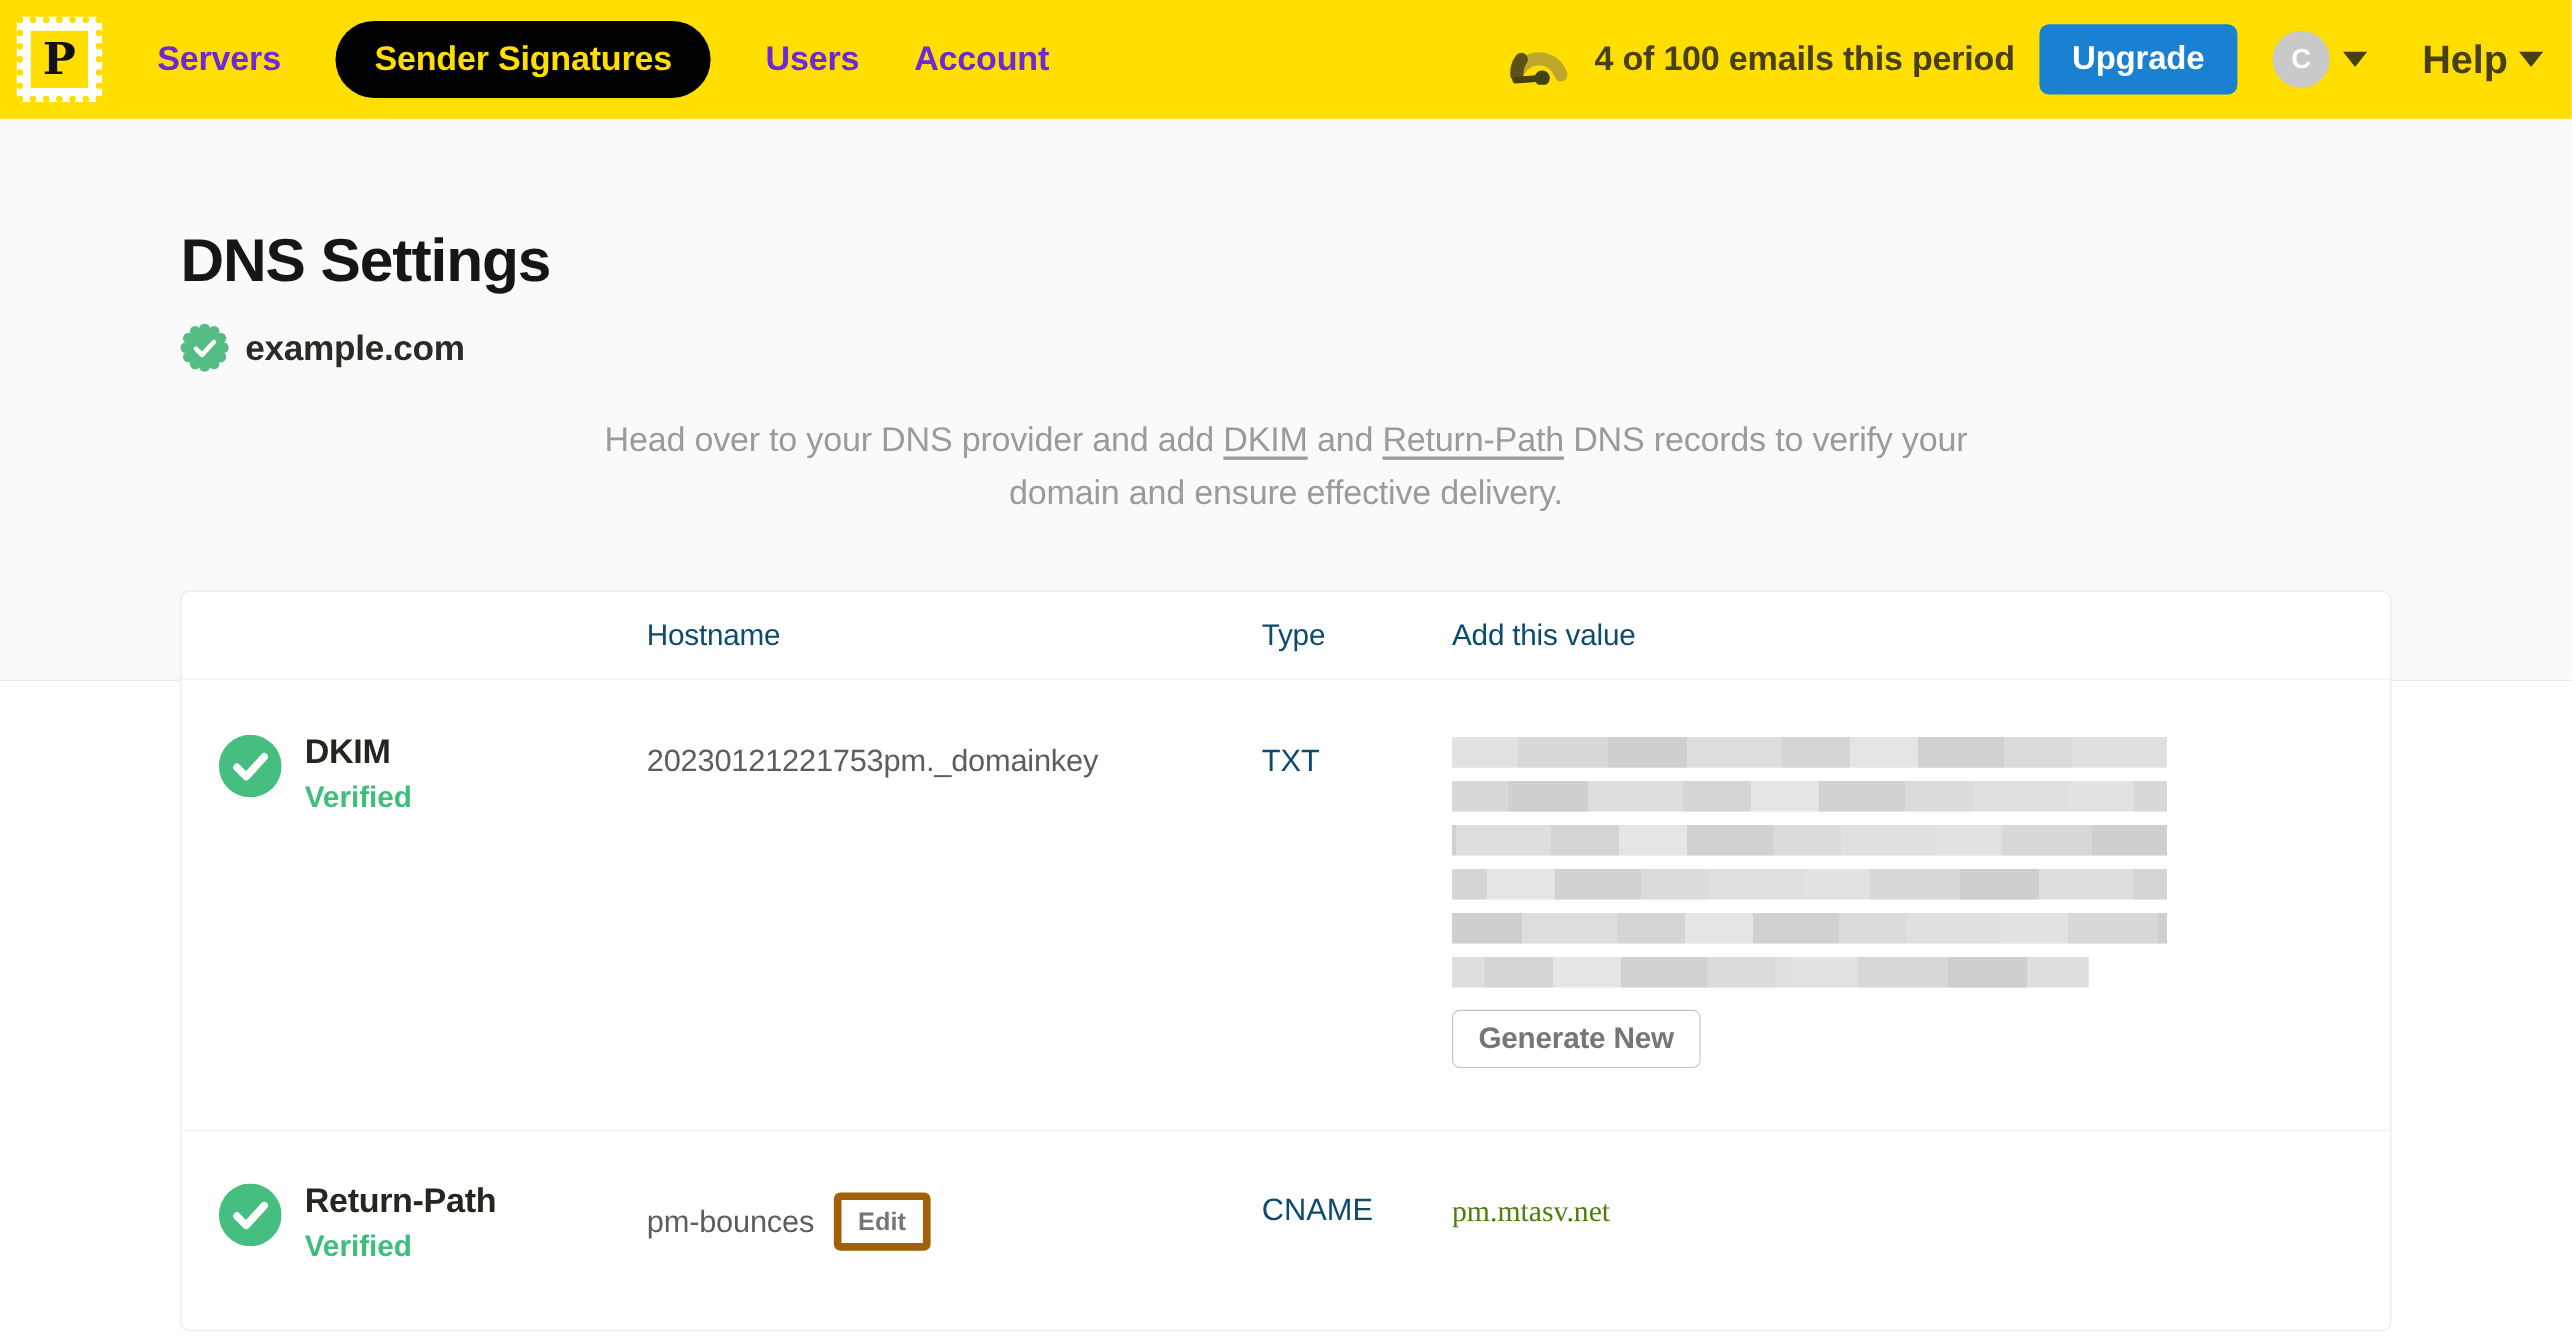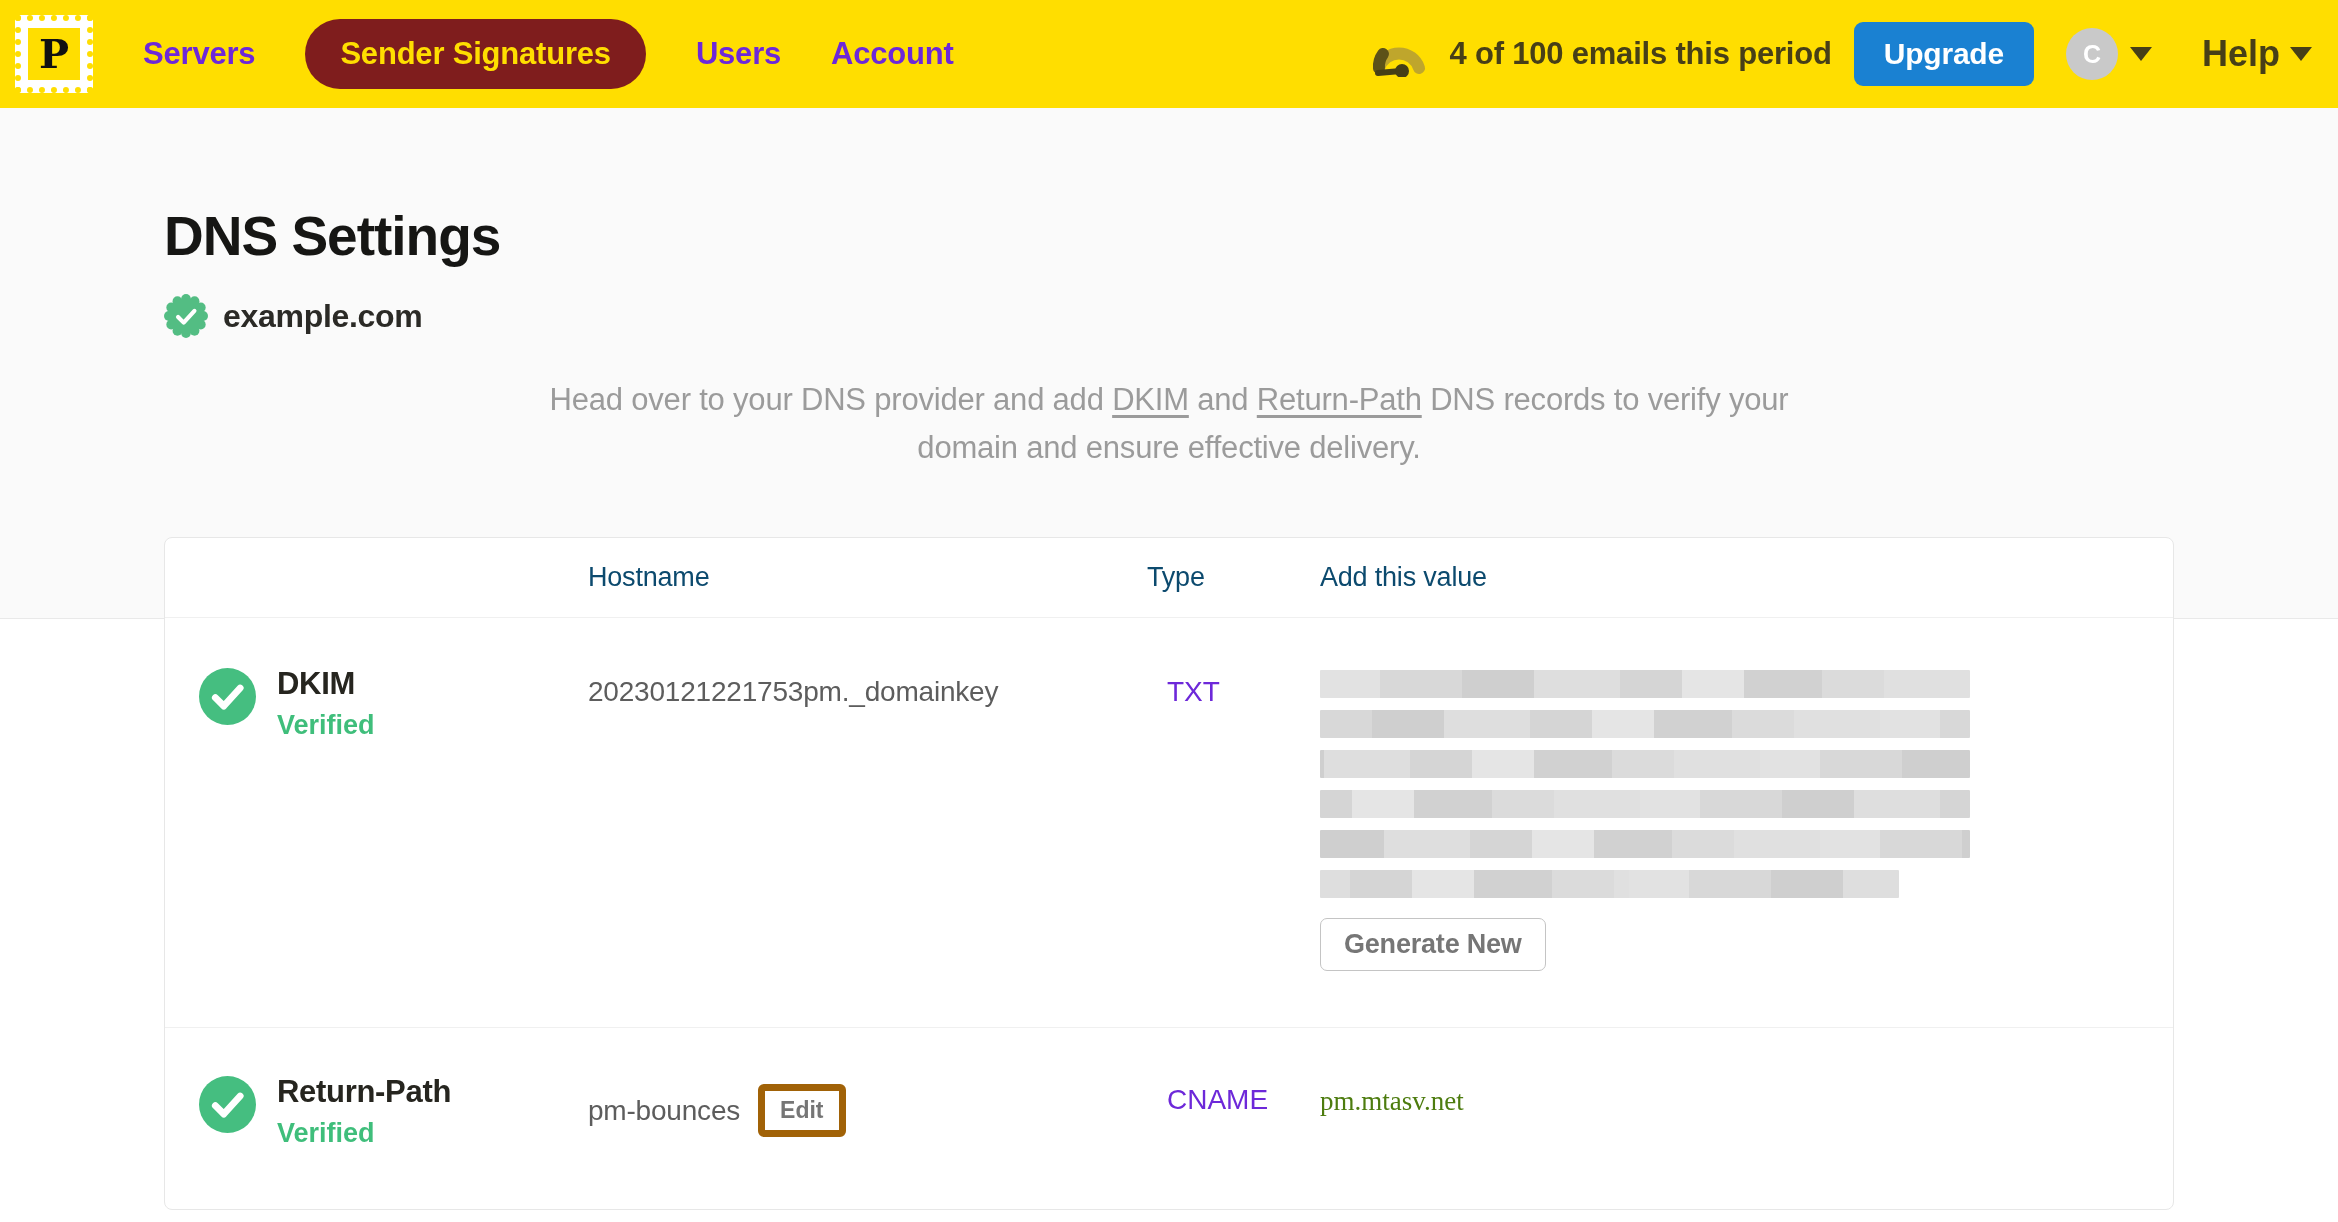--- a/index.html
+++ b/index.html
@@ -31,21 +31,21 @@
   .logo-inner span {
     font-family:"DejaVu Serif","Liberation Serif",serif;
     font-weight:700; font-size:40px; color:#111; line-height:1;
   }
   .nav-links { display:flex; align-items:center; margin-left:50px; gap:50px; }
   .nav-item {
     font-size:31px; font-weight:700; color:#6d28d9;
     cursor:pointer; white-space:nowrap; letter-spacing:-0.2px;
   }
   .nav-item.active {
-    background:#7f1d1d; color:#FFDE00;
+    background:#000000; color:#FFDE00;
     padding:17px 35px; border-radius:999px;
   }
   .nav-right { margin-left:auto; display:flex; align-items:center; gap:22px; }
   .gauge { width:56px; height:46px; flex:0 0 auto; }
   .usage-text {
     font-size:31px; font-weight:700; color:#473f17;
     white-space:nowrap; letter-spacing:-0.2px;
   }
   .upgrade-btn {
     background:#1A81D2; color:#fff; border:none; cursor:pointer;
@@ -99,21 +99,21 @@
   .row-dkim { padding:48px 0 56px; }
   .row-return { padding:46px 0 60px; }
 
   .status-cell { display:flex; align-items:flex-start; gap:21px; padding-left:34px; }
   .check-circle { width:57px; height:57px; flex:0 0 auto; margin-top:2px; }
   .record-name { font-size:31px; font-weight:800; color:#26251f; letter-spacing:-0.3px; }
   .record-status { font-size:27px; font-weight:700; color:#3fbe7b; margin-top:8px; }
 
   .hostname-cell { font-size:28px; color:#5d5d5d; padding-top:10px; letter-spacing:-0.2px;
     display:flex; align-items:center; gap:18px; align-self:start; }
-  .type-cell { font-size:28px; color:#6d28d9; padding-top:10px; align-self:start;margin-left:20px; }
+  .type-cell { font-size:28px; color:#0c4a6e; padding-top:10px; align-self:start; }
 
   .value-cell { padding-top:4px; }
   .redacted { width:650px; }
   .redacted-bar {
     height:28px; margin-bottom:12px; border-radius:1px;
     background-image:linear-gradient(90deg,
       #e2e2e2 0 60px, #d8d8d8 60px 142px, #cfcfcf 142px 214px,
       #dedede 214px 300px, #d5d5d5 300px 362px, #e5e5e5 362px 424px,
       #d1d1d1 424px 502px, #dbdbdb 502px 564px, #e0e0e0 564px 650px);
     background-repeat:repeat-x;

